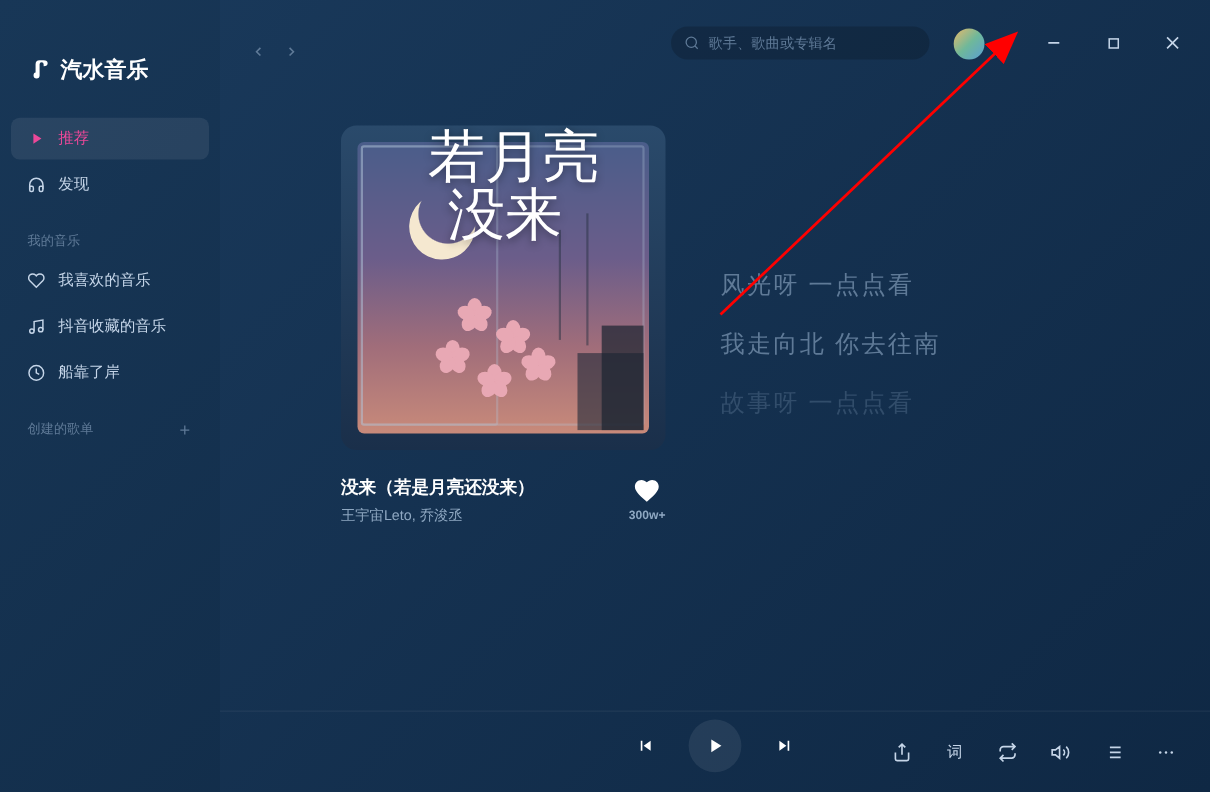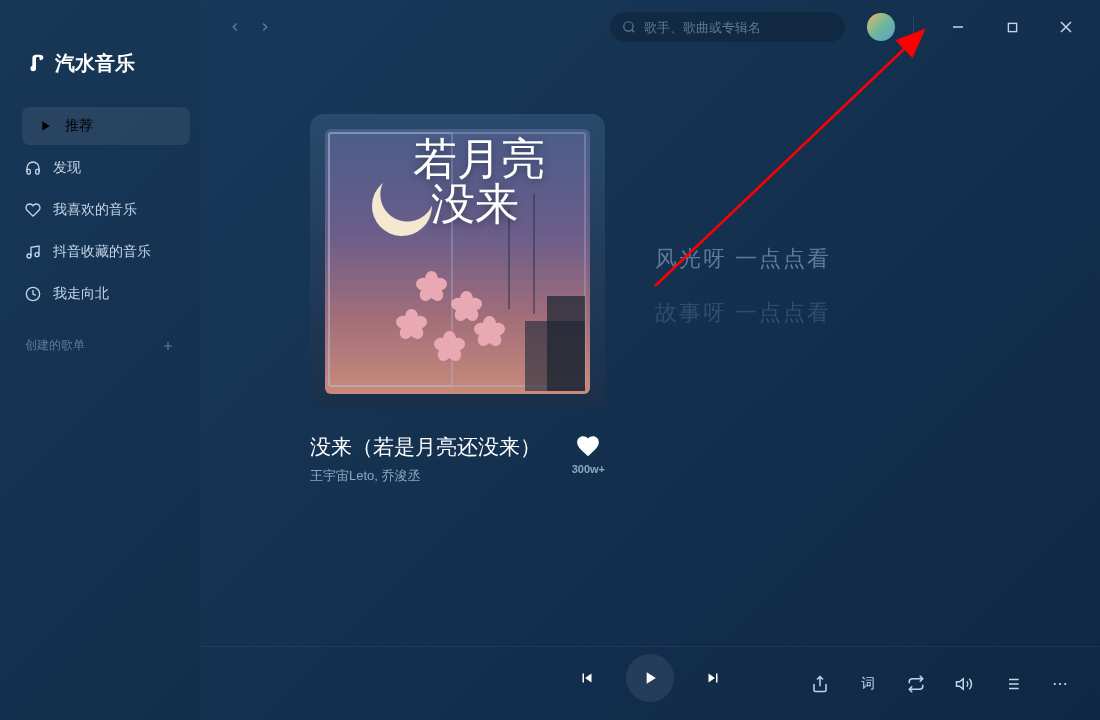--- a/index.html
+++ b/index.html
@@ -2,50 +2,50 @@
 <html><head>
   <meta charset="utf-8">
   <style>
     * { margin: 0; padding: 0; box-sizing: border-box; font-family: -apple-system, "Microsoft YaHei", sans-serif; }
     body { width: 1100px; height: 720px; background: linear-gradient(135deg, #1a3a5c 0%, #0f2844 100%); color: #c5d5e8; overflow: hidden; position: relative; }
     .app { display: flex; width: 100%; height: 100%; }
     .sidebar { width: 200px; padding: 10px 10px; background: rgba(0,0,0,0.05); display: flex; flex-direction: column; }
     .logo { display: flex; align-items: center; gap: 8px; padding: 40px 15px 30px 15px; color: #fff; font-size: 20px; font-weight: 600; }
     .logo-icon { width: 22px; height: 22px; }
     .nav-item { display: flex; align-items: center; gap: 12px; padding: 10px 15px; border-radius: 8px; cursor: pointer; font-size: 14px; color: #c5d5e8; margin-bottom: 4px; }
-    .nav-item.active { background: rgba(255,255,255,0.08); color: #000000; font-weight: 500; margin-left: 12px; }
+    .nav-item.active { background: rgba(255,255,255,0.08); color: #ec4899; font-weight: 500; }
     .nav-icon { width: 16px; height: 16px; flex-shrink: 0; }
     .section-title { font-size: 12px; color: #5f7a97; padding: 20px 15px 8px 15px; display: flex; justify-content: space-between; align-items: center; }
     .main { flex: 1; display: flex; flex-direction: column; position: relative; }
-    .topbar { height: 54px; display: flex; align-items: center; padding: 0 14px; gap: 10px; }
+    .topbar { height: 54px; display: flex; align-items: flex-end; padding: 0 14px; gap: 10px; }
     .nav-arrows { display: flex; gap: 16px; padding-left: 14px; }
     .nav-arrow { color: #5f7a97; cursor: pointer; width: 14px; height: 14px; }
     .search-box { margin-left: auto; width: 235px; height: 30px; background: rgba(0,0,0,0.18); border-radius: 15px; display: flex; align-items: center; padding: 0 12px; gap: 8px; }
     .search-icon { width: 14px; height: 14px; color: #5f7a97; }
     .search-input { flex: 1; background: none; border: none; outline: none; color: #c5d5e8; font-size: 13px; }
     .search-input::placeholder { color: #5f7a97; }
     .avatar { width: 28px; height: 28px; border-radius: 50%; background: linear-gradient(135deg, #e8b96a 0%, #6fb89a 50%, #5a9fd4 100%); cursor: pointer; margin-left: 12px; }
     .divider-v { width: 1px; height: 20px; background: rgba(255,255,255,0.1); margin: 0 8px; }
     .win-controls { display: flex; gap: 14px; align-items: center; margin-left: 6px; }
     .win-btn { width: 40px; height: 30px; display: flex; align-items: center; justify-content: center; cursor: pointer; color: #c5d5e8; }
     .content { flex: 1; display: flex; padding: 60px 40px 0 110px; gap: 50px; }
     .album-section { width: 295px; display: flex; flex-direction: column; }
     .album-cover { width: 295px; height: 295px; border-radius: 14px; overflow: hidden; background: linear-gradient(180deg, #2a4a6b 0%, #1a2f4a 100%); position: relative; }
     .cover-frame { position: absolute; border: 2px solid rgba(180,200,220,0.3); }
     .cover-moon { position: absolute; left: 62px; top: 62px; width: 60px; height: 60px; border-radius: 50%; background: radial-gradient(circle at 65% 35%, transparent 48%, #f5e8d0 50%); transform: rotate(-20deg); }
     .cover-sky { background: linear-gradient(180deg, #4a5d8a 0%, #6b5d8a 40%, #a06d7a 70%, #c88a7a 100%); position: absolute; left: 15px; top: 15px; width: 265px; height: 265px; border-radius: 6px; }
-    .cover-title { position: absolute; right: 60px; top: 24px; font-size: 44px; color: #fff; font-family: cursive; font-weight: 300; writing-mode: horizontal-tb; line-height: 1; text-shadow: 0 2px 8px rgba(0,0,0,0.4); }
+    .cover-title { position: absolute; right: 60px; top: 4px; font-size: 52px; color: #fff; font-family: cursive; font-weight: 300; writing-mode: horizontal-tb; line-height: 1; text-shadow: 0 2px 8px rgba(0,0,0,0.4); }
     .cover-flowers { position: absolute; left: 95px; bottom: 30px; width: 120px; height: 110px; }
     .flower { position: absolute; width: 30px; height: 30px; }
     .petal { position: absolute; width: 13px; height: 16px; background: #e8a8b4; border-radius: 50% 50% 50% 50%; }
     .cover-building { position: absolute; right: 20px; bottom: 18px; width: 60px; height: 70px; background: rgba(30,40,55,0.6); }
     .cover-poles { position: absolute; right: 70px; top: 80px; width: 2px; height: 120px; background: rgba(40,50,65,0.5); }
     .song-info-row { display: flex; align-items: flex-start; margin-top: 24px; }
     .song-meta { flex: 1; }
-    .song-title { font-size: 21px; color: #fff; font-weight: 400; white-space: nowrap; }
+    .song-title { font-size: 16px; color: #fff; font-weight: 700; white-space: nowrap; }
     .song-artist { font-size: 13px; color: #8fa8c2; margin-top: 6px; }
     .like-section { display: flex; flex-direction: column; align-items: center; gap: 4px; margin-left: 16px; }
     .like-btn { width: 26px; height: 26px; color: #fff; }
     .like-count { font-size: 11px; color: #8fa8c2; font-weight: bold; }
     .lyrics { flex: 1; padding-top: 130px; }
     .lyric-line { font-size: 22px; color: #5f7a97; margin-bottom: 24px; letter-spacing: 2px; }
     .lyric-line.active { color: #fff; font-weight: 500; }
     .lyric-line.faded { opacity: 0.4; }
     .player-bar { height: 74px; border-top: 1px solid rgba(255,255,255,0.06); display: flex; align-items: center; padding: 0 30px; justify-content: space-between; }
     .player-controls { display: flex; align-items: center; gap: 30px; margin: 0 auto; position: absolute; left: 50%; transform: translateX(-50%); bottom: 18px; }
@@ -75,40 +75,43 @@
       <span>推荐</span>
     </div>
     <div class="nav-item">
       <svg class="nav-icon" viewBox="0 0 24 24" fill="none" stroke="currentColor" stroke-width="2">
           <path d="M3 18v-6a9 9 0 0 1 18 0v6"></path>
           <path d="M21 19a2 2 0 0 1-2 2h-1a2 2 0 0 1-2-2v-3a2 2 0 0 1 2-2h3zM3 19a2 2 0 0 0 2 2h1a2 2 0 0 0 2-2v-3a2 2 0 0 0-2-2H3z"></path>
         </svg>
       <span>发现</span>
     </div>
 
+    <div class="section-title">
+      <span>我的音乐</span>
+    </div>
     <div class="nav-item">
       <svg class="nav-icon" viewBox="0 0 24 24" fill="none" stroke="currentColor" stroke-width="2">
           <path d="M20.84 4.61a5.5 5.5 0 0 0-7.78 0L12 5.67l-1.06-1.06a5.5 5.5 0 0 0-7.78 7.78l1.06 1.06L12 21.23l7.78-7.78 1.06-1.06a5.5 5.5 0 0 0 0-7.78z"></path>
         </svg>
       <span>我喜欢的音乐</span>
     </div>
     <div class="nav-item">
       <svg class="nav-icon" viewBox="0 0 24 24" fill="none" stroke="currentColor" stroke-width="2">
           <path d="M9 18V5l12-2v13"></path>
           <circle cx="6" cy="18" r="3"></circle>
           <circle cx="18" cy="16" r="3"></circle>
         </svg>
       <span>抖音收藏的音乐</span>
     </div>
     <div class="nav-item">
       <svg class="nav-icon" viewBox="0 0 24 24" fill="none" stroke="currentColor" stroke-width="2">
           <circle cx="12" cy="12" r="10"></circle>
           <path d="M12 6v6l4 2"></path>
         </svg>
-      <span>我走向北</span>
+      <span>船靠了岸</span>
     </div>
 
     <div class="section-title">
       <span>创建的歌单</span>
       <svg class="plus-icon" width="14" height="14" viewBox="0 0 24 24" fill="none" stroke="currentColor" stroke-width="2">
           <path d="M12 5v14M5 12h14"></path>
         </svg>
     </div>
   </div>
 
@@ -209,20 +212,21 @@
             <svg class="like-btn" viewBox="0 0 24 24" fill="currentColor">
                 <path d="M12 21.35l-1.45-1.32C5.4 15.36 2 12.28 2 8.5 2 5.42 4.42 3 7.5 3c1.74 0 3.41.81 4.5 2.09C13.09 3.81 14.76 3 16.5 3 19.58 3 22 5.42 22 8.5c0 3.78-3.4 6.86-8.55 11.54L12 21.35z"></path>
               </svg>
             <span class="like-count">300w+</span>
           </div>
         </div>
       </div>
 
       <div class="lyrics">
         <div class="lyric-line">风光呀 一点点看</div>
+        <div class="lyric-line">我走向北 你去往南</div>
         <div class="lyric-line faded">故事呀 一点点看</div>
       </div>
     </div>
 
     <div class="player-bar">
       <div class="player-controls">
         <svg class="ctrl-icon" width="18" height="18" viewBox="0 0 24 24" fill="currentColor">
             <path d="M6 6h2v12H6zM9.5 12l8.5 6V6z"></path>
           </svg>
         <div class="play-btn">

